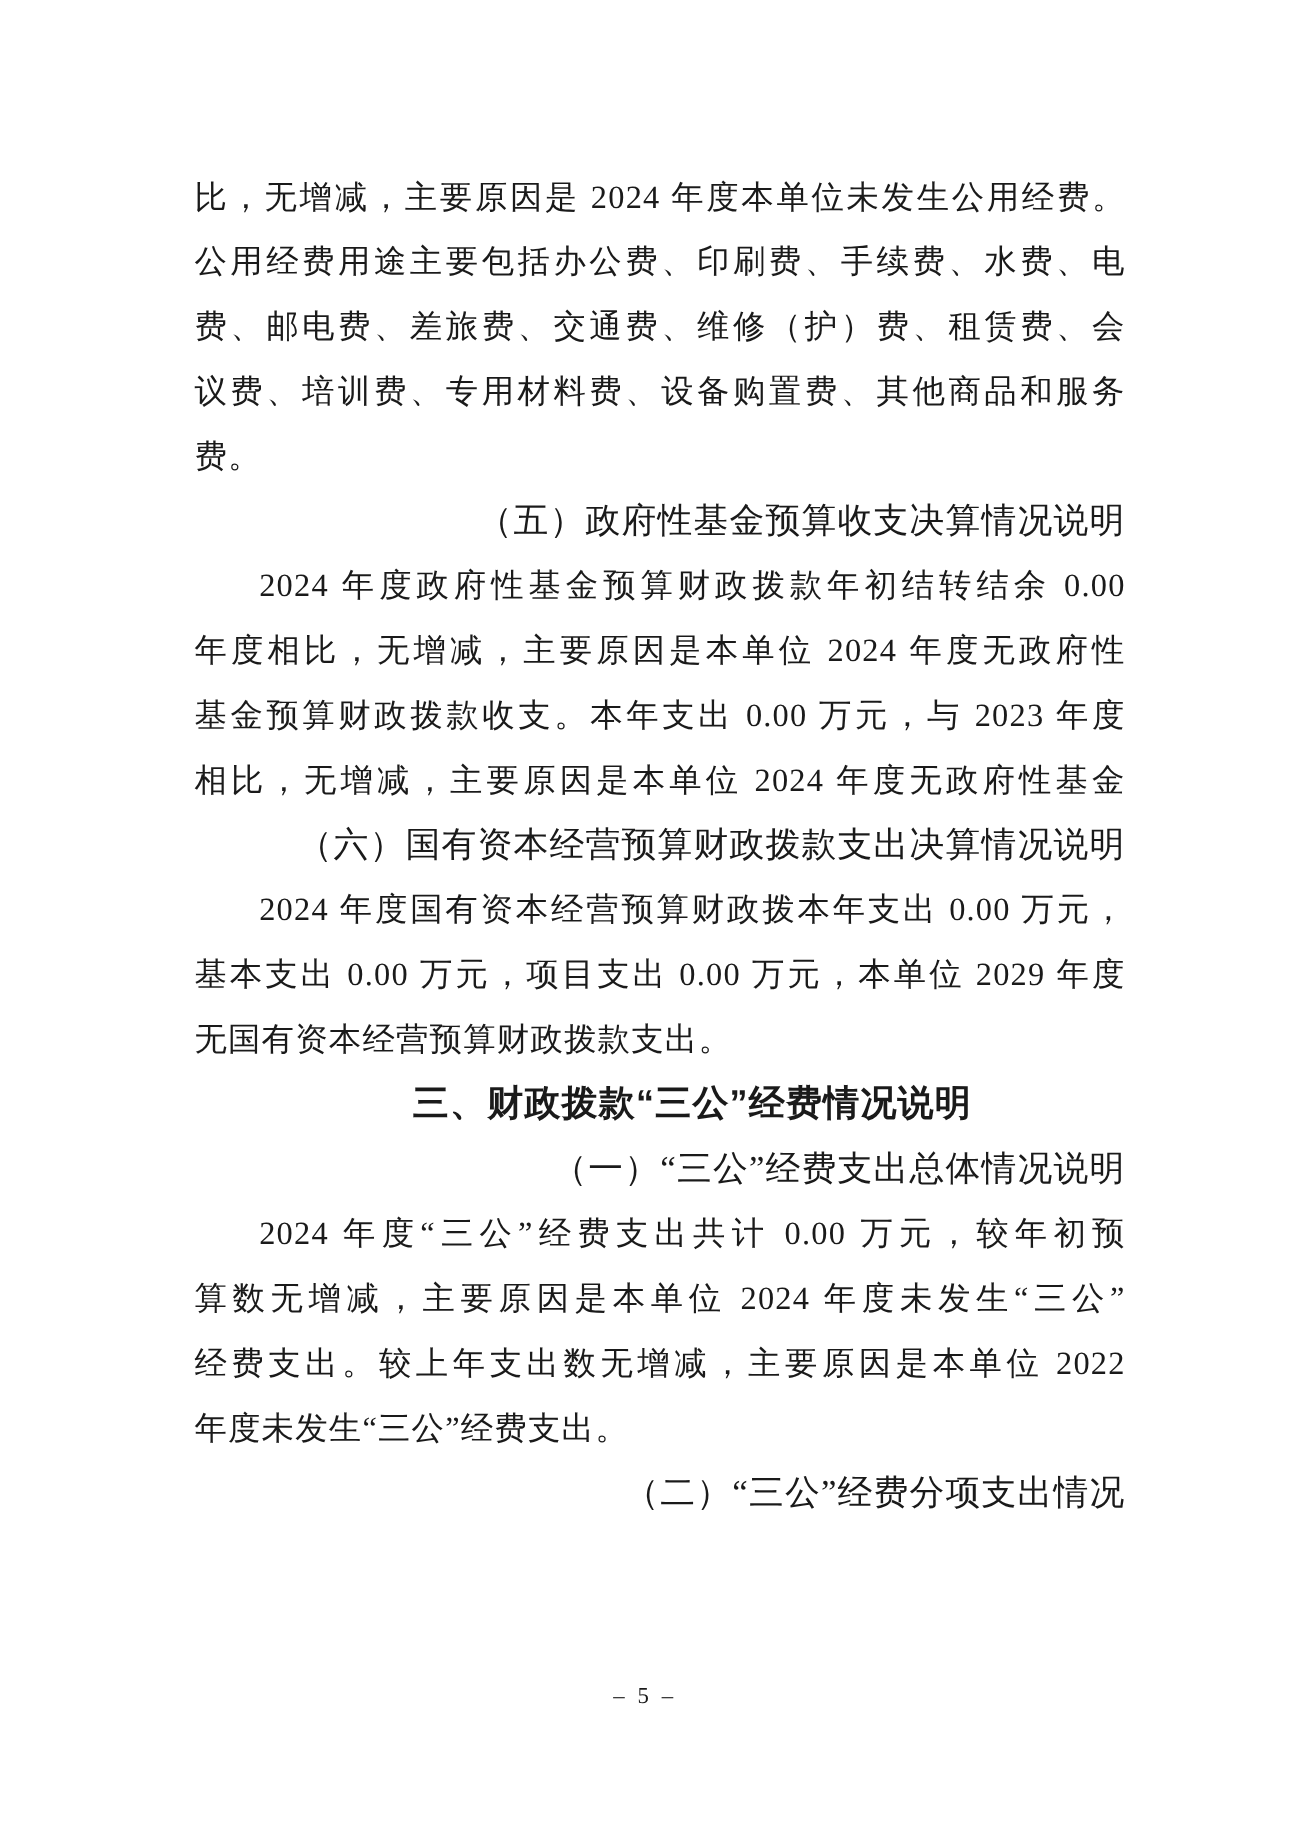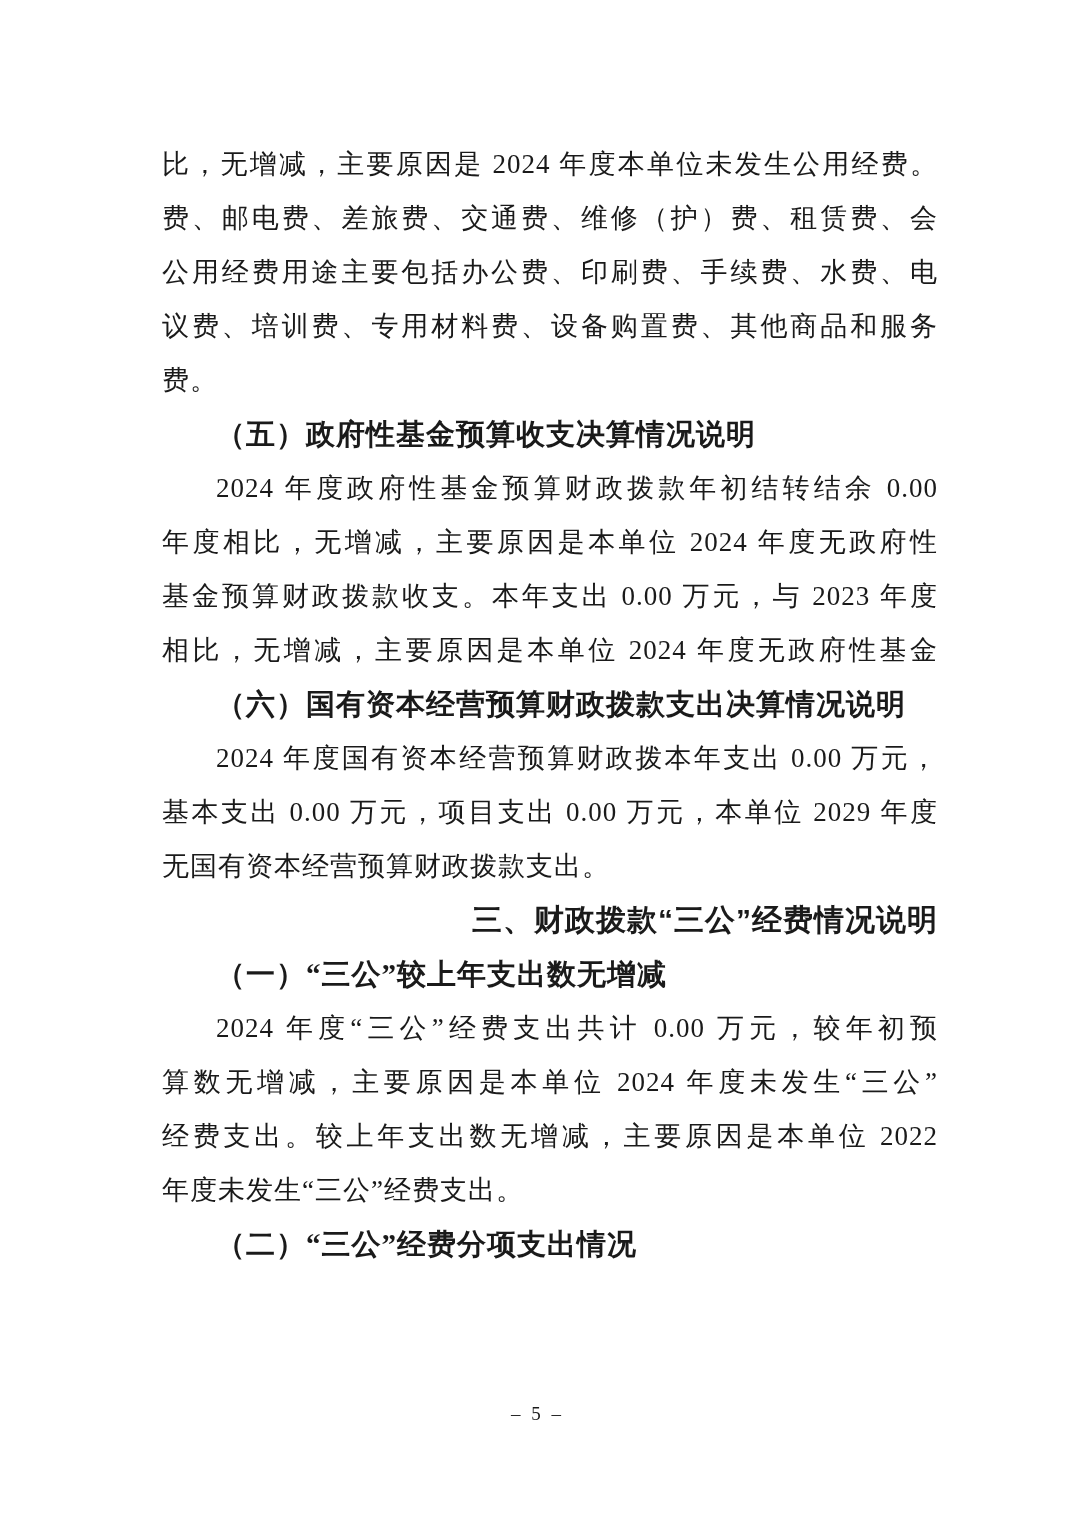--- a/index.html
+++ b/index.html
@@ -39,66 +39,66 @@
   .jl {
     text-align: left;
   }
   
   .ind {
     text-indent: 54px;
   }
   
   .h {
     font-size: 29px;
-    font-weight: bold;
+    font-weight: normal;
     text-indent: 54px;
-    text-align: left;
+    text-align: right;
     letter-spacing: 1px;
   }
   
   .hs {
     font-family: "Liberation Sans", "DejaVu Sans", sans-serif;
     font-size: 30px;
     font-weight: bold;
     text-indent: 54px;
-    text-align: right;
+    text-align: center;
     letter-spacing: 1px;
   }
   .page-number {
     position: absolute;
     top: 1403px;
     left: 0;
     width: 100%;
     text-align: center;
     font-size: 19px;
     letter-spacing: 3px;
     color: #1a1a1a;
   }
 </style>
 </head>
 <body>
 
 <div class="page">
   <div class="text-block">
     <div class="ln j">比，无增减，主要原因是 2024 年度本单位未发生公用经费。</div>
+    <div class="ln j">公用经费用途主要包括办公费、印刷费、手续费、水费、电</div>
     <div class="ln j">费、邮电费、差旅费、交通费、维修（护）费、租赁费、会</div>
-    <div class="ln j">公用经费用途主要包括办公费、印刷费、手续费、水费、电</div>
     <div class="ln j">议费、培训费、专用材料费、设备购置费、其他商品和服务</div>
     <div class="ln jl">费。</div>
     <div class="ln h">（五）政府性基金预算收支决算情况说明</div>
     <div class="ln j ind">2024 年度政府性基金预算财政拨款年初结转结余 0.00</div>
     <div class="ln j">年度相比，无增减，主要原因是本单位 2024 年度无政府性</div>
     <div class="ln j">基金预算财政拨款收支。本年支出 0.00 万元，与 2023 年度</div>
     <div class="ln j">相比，无增减，主要原因是本单位 2024 年度无政府性基金</div>
     <div class="ln h">（六）国有资本经营预算财政拨款支出决算情况说明</div>
     <div class="ln j ind">2024 年度国有资本经营预算财政拨本年支出 0.00 万元，</div>
     <div class="ln j">基本支出 0.00 万元，项目支出 0.00 万元，本单位 2029 年度</div>
     <div class="ln jl">无国有资本经营预算财政拨款支出。</div>
     <div class="ln hs">三、财政拨款“三公”经费情况说明</div>
-    <div class="ln h">（一）“三公”较上年支出数无增减</div>
+    <div class="ln h">（一）“三公”经费支出总体情况说明</div>
     <div class="ln j ind">2024 年度“三公”经费支出共计 0.00 万元，较年初预</div>
     <div class="ln j">算数无增减，主要原因是本单位 2024 年度未发生“三公”</div>
     <div class="ln j">经费支出。较上年支出数无增减，主要原因是本单位 2022</div>
     <div class="ln jl">年度未发生“三公”经费支出。</div>
     <div class="ln h">（二）“三公”经费分项支出情况</div>
   </div>
   <div class="page-number">– 5 –</div>
 </div>
 
 </body></html>

